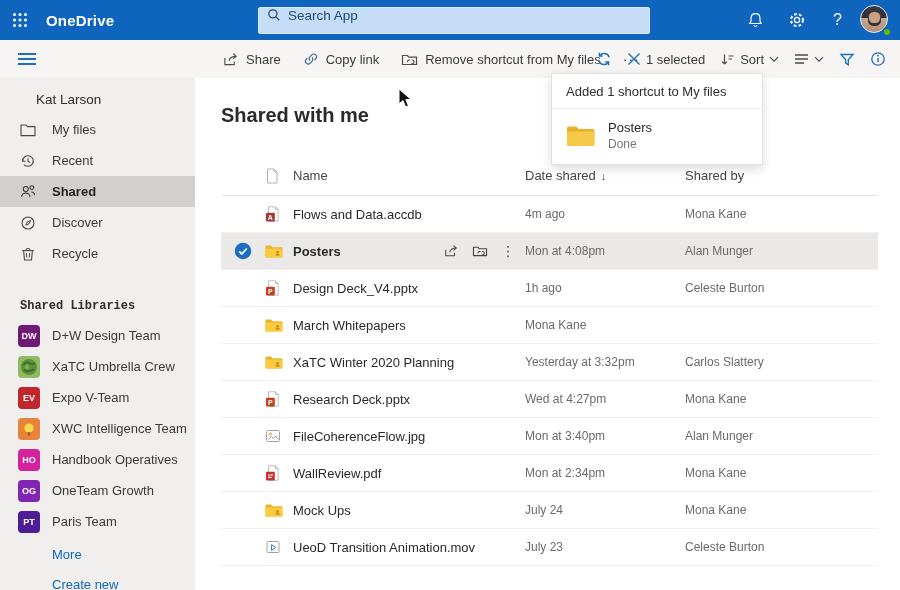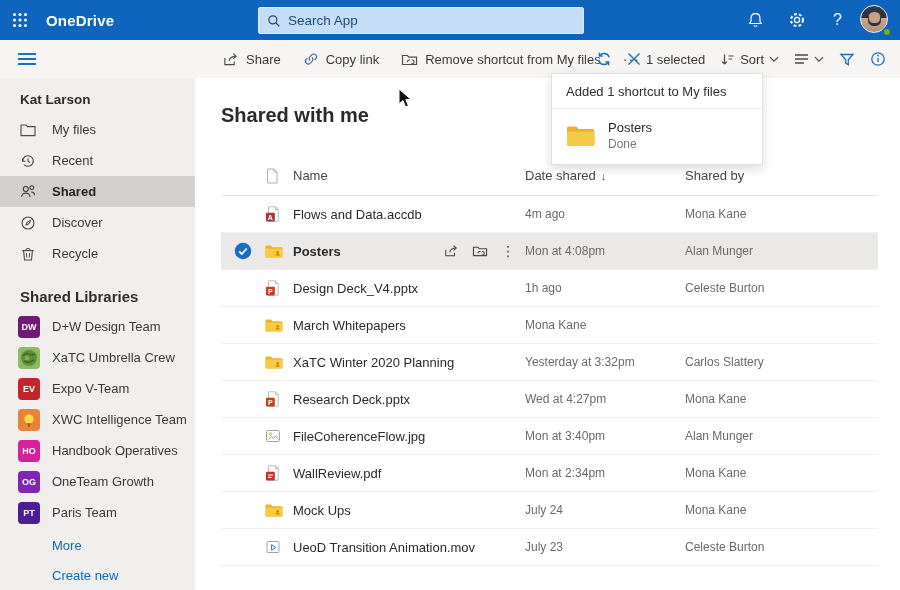--- a/index.html
+++ b/index.html
@@ -9,23 +9,23 @@
     font-size:13px; color:#323130; background:#fff;
     position:relative; overflow:hidden;
   }
   svg { display:block; }
 
   
   .topbar { position:absolute; left:0; top:0; width:900px; height:40px;
     background:#0f65bd; display:flex; align-items:center; }
   .waffle { width:40px; height:40px; display:flex; align-items:center; justify-content:center; cursor:pointer; }
   .brand { color:#fff; font-size:15px; font-weight:700; letter-spacing:.2px; margin-left:6px; }
-  .searchbox { position:absolute; left:258px; top:7px; width:326px; height:27px;
+  .searchbox { position:absolute; left:258px; top:7px; width:392px; height:27px;
     background:#c5ddf6; border:1px solid #dcebfa; border-radius:2px;
-    display:flex; align-items:center; padding:0 8px; }
+    display:flex; align-items:flex-start; padding:0 8px; }
   .searchbox input { border:none; outline:none; background:transparent; flex:1;
     font-family:inherit; font-size:13.5px; color:#1c4a76; margin-left:7px; }
   .searchbox input::placeholder { color:#1c4a76; opacity:1; }
   .top-right { position:absolute; right:0; top:0; height:40px; display:flex; align-items:center; gap:0; }
   .tbtn { width:41px; height:40px; display:flex; align-items:center; justify-content:center; cursor:pointer; }
   .help-glyph { color:#fff; font-size:16px; font-weight:400; }
   .avatar-wrap { position:relative; width:30px; height:30px; margin:0 10px 0 2px; cursor:pointer; }
   .avatar { width:28px; height:28px; border-radius:50%; border:1.5px solid #e8eef5; overflow:hidden;
     background:linear-gradient(180deg,#3a3a44 0%, #2e2e38 45%, #caa78f 46%, #b08e77 100%); position:relative; }
   .avatar::before { content:""; position:absolute; left:7px; top:6px; width:13px; height:14px;
@@ -39,24 +39,24 @@
   .hamburger { position:absolute; left:16px; top:9px; width:22px; height:20px;
     display:flex; align-items:center; justify-content:center; cursor:pointer; }
   .cmds { position:absolute; left:222px; top:0; height:38px; display:flex; align-items:center; gap:22px; }
   .cmd { display:flex; align-items:center; gap:7px; cursor:pointer; color:#3b3a39; white-space:nowrap; }
   .cmd .overflow-dots { font-size:14px; letter-spacing:1px; color:#3b3a39; }
   .right-cmds { position:absolute; right:14px; top:0; height:38px; display:flex; align-items:center; gap:15px; }
   .icon-btn { display:flex; align-items:center; cursor:pointer; gap:5px; color:#3b3a39; }
 
   
   .sidebar { position:absolute; left:0; top:78px; width:195px; height:512px; background:#f0efed; padding-top:8px; }
-  .side-user { height:28px; line-height:28px; padding-left:20px; font-weight:700; font-size:13.5px; color:#2f2e2d; }
+  .side-user { height:28px; line-height:28px; padding-left:36px; font-weight:400; font-size:13.5px; color:#2f2e2d; }
   .nav-item { height:31px; display:flex; align-items:center; padding-left:20px; gap:16px; cursor:pointer; color:#3b3a39; }
   .nav-item.selected { background:#d2d0ce; font-weight:700; color:#252423; }
-  .side-sec { margin-top:14px; height:28px; line-height:28px; padding-left:20px; font-weight:700; font-size:15px; color:#2f2e2d; }
+  .side-sec { margin-top:23px; height:28px; line-height:28px; padding-left:20px; font-weight:700; font-size:12px; color:#2f2e2d;font-family:Liberation Mono, monospace; }
   .lib-item { height:31px; display:flex; align-items:center; padding-left:18px; gap:12px; cursor:pointer; color:#3b3a39; }
   .tile { width:22px; height:22px; border-radius:4px; color:#fff; font-size:9px; font-weight:700;
     display:flex; align-items:center; justify-content:center; flex:0 0 auto; overflow:hidden; }
   .side-link { height:30px; display:flex; align-items:center; padding-left:52px; color:#1168b8; cursor:pointer; }
   .side-link.first { margin-top:2px; }
 
   
   .main { position:absolute; left:195px; top:78px; width:705px; height:512px; background:#fff; }
   .page-title { position:absolute; left:26px; top:26px; font-size:20px; font-weight:700; color:#2b2a29; }
   .listing { position:absolute; left:26px; right:22px; top:90px; }

